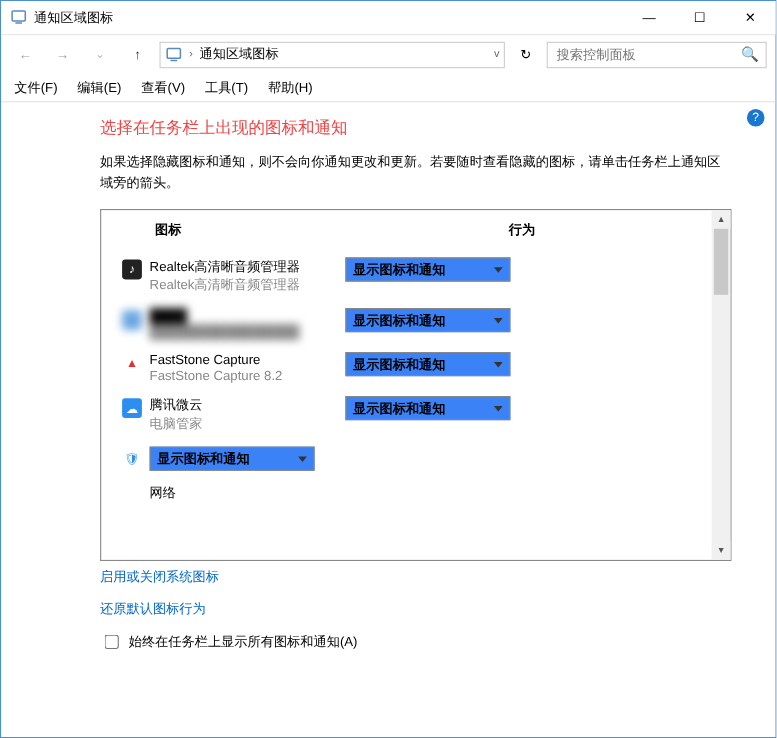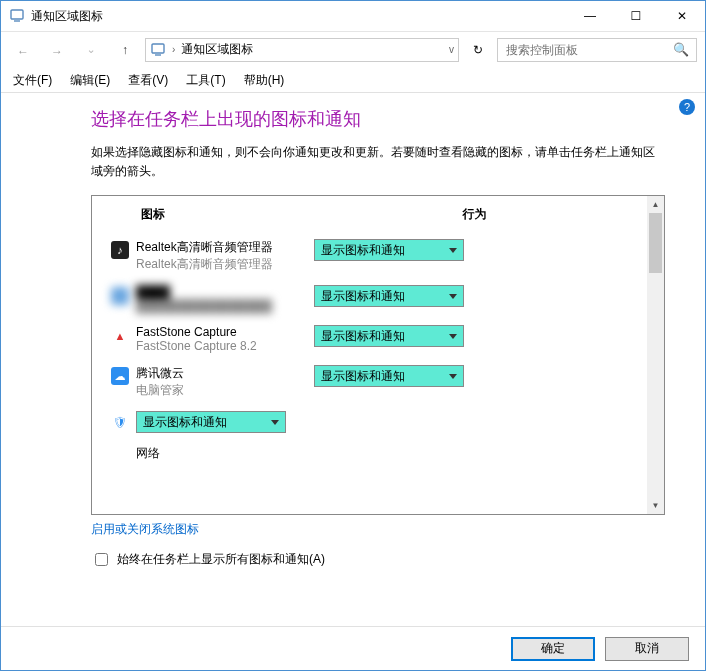--- a/index.html
+++ b/index.html
@@ -19,37 +19,37 @@
   .address .chev { color: #666; font-size: 10px; }
   .refresh { width: 26px; height: 24px; display: flex; align-items: center; justify-content: center; border: 1px solid transparent; cursor: pointer; }
   .search { width: 200px; height: 24px; border: 1px solid #ccc; display: flex; align-items: center; padding: 0 6px; color: #777; }
   .search input { border: none; outline: none; flex: 1; font-size: 12px; color: #555; background: transparent; }
 
   .menubar { height: 26px; display: flex; align-items: flex-end; padding: 0 4px; gap: 2px; border-bottom: 1px solid #e1e1e1; }
   .menu-item { padding: 3px 8px; cursor: pointer; font-size: 12px; }
 
   .content { flex: 1; position: relative; padding: 14px 40px 0 90px; overflow: hidden; }
   .help-icon { position: absolute; top: 6px; right: 10px; width: 16px; height: 16px; border-radius: 50%; background: #1976d2; color: #fff; font-size: 11px; display: flex; align-items: center; justify-content: center; cursor: pointer; }
-  .heading { color: #a21caf; font-size: 18px; margin-bottom: 12px; }
+  .heading { color: #ef4444; font-size: 15px; margin-bottom: 12px; }
   .desc { font-size: 12px; line-height: 1.6; margin-bottom: 14px; }
 
   .listbox { border: 1px solid #888; height: 320px; display: flex; }
   .list-inner { flex: 1; overflow: hidden; }
   .list-header { display: flex; padding: 10px 12px 10px 12px; font-weight: bold; font-size: 12px; }
   .col-icon { width: 210px; padding-left: 37px; }
   .col-behavior { flex: 1; text-align: center; }
   .rows { }
   .row { display: flex; padding: 6px 12px; align-items: flex-start; }
   .row .iconcell { width: 32px; display: flex; justify-content: center; padding-top: 2px; }
   .row .iconcell .appicon { width: 18px; height: 18px; border-radius: 3px; display: flex; align-items: center; justify-content: center; font-size: 11px; }
   .row .textcell { width: 178px; padding-right: 8px; }
   .row .textcell .name { font-size: 12px; color: #000; }
   .row .textcell .sub  { font-size: 12px; color: #888; }
   .row .selectcell { flex: 1; }
-  .combo { width: 150px; height: 22px; border: 1px solid #888; background: #5eead4; display: flex; align-items: center; padding: 0 6px; font-size: 12px; cursor: pointer; position: relative; }
+  .combo { width: 150px; height: 22px; border: 1px solid #888; background: #3b82f6; display: flex; align-items: center; padding: 0 6px; font-size: 12px; cursor: pointer; position: relative; font-weight: bold; }
   .combo::after { content: ""; position: absolute; right: 6px; top: 8px; width: 0; height: 0; border-left: 4px solid transparent; border-right: 4px solid transparent; border-top: 5px solid #333; }
   .scroll-track { width: 17px; background: #f0f0f0; position: relative; }
   .scroll-arrow { width: 17px; height: 17px; display: flex; align-items: center; justify-content: center; background: #f0f0f0; font-size: 8px; color: #555; position: absolute; left: 0; }
   .scroll-arrow.up { top: 0; }
   .scroll-arrow.down { bottom: 0; }
   .scroll-thumb { position: absolute; left: 2px; top: 17px; width: 13px; height: 60px; background: #c8c8c8; }
 
   .links { margin-top: 6px; }
   .links a { display: block; color: #0066cc; font-size: 12px; margin-bottom: 12px; cursor: pointer; }
   .checkrow { display: flex; align-items: center; gap: 6px; font-size: 12px; margin-top: 2px; }
@@ -190,26 +190,23 @@
       </div>
       <div class="scroll-track">
         <div class="scroll-arrow up">▲</div>
         <div class="scroll-thumb"></div>
         <div class="scroll-arrow down">▼</div>
       </div>
     </div>
 
     <div class="links">
       <a>启用或关闭系统图标</a>
+      <a>还原默认图标行为</a>
     </div>
 
     <label class="checkrow">
       <input type="checkbox" style="">
       <span>始终在任务栏上显示所有图标和通知(A)</span>
     </label>
   </div>
 
-  <div class="footer">
-    <div class="btn primary">确定</div>
-    <div class="btn">取消</div>
-  </div>
 
 </div>
 
 </body></html>

